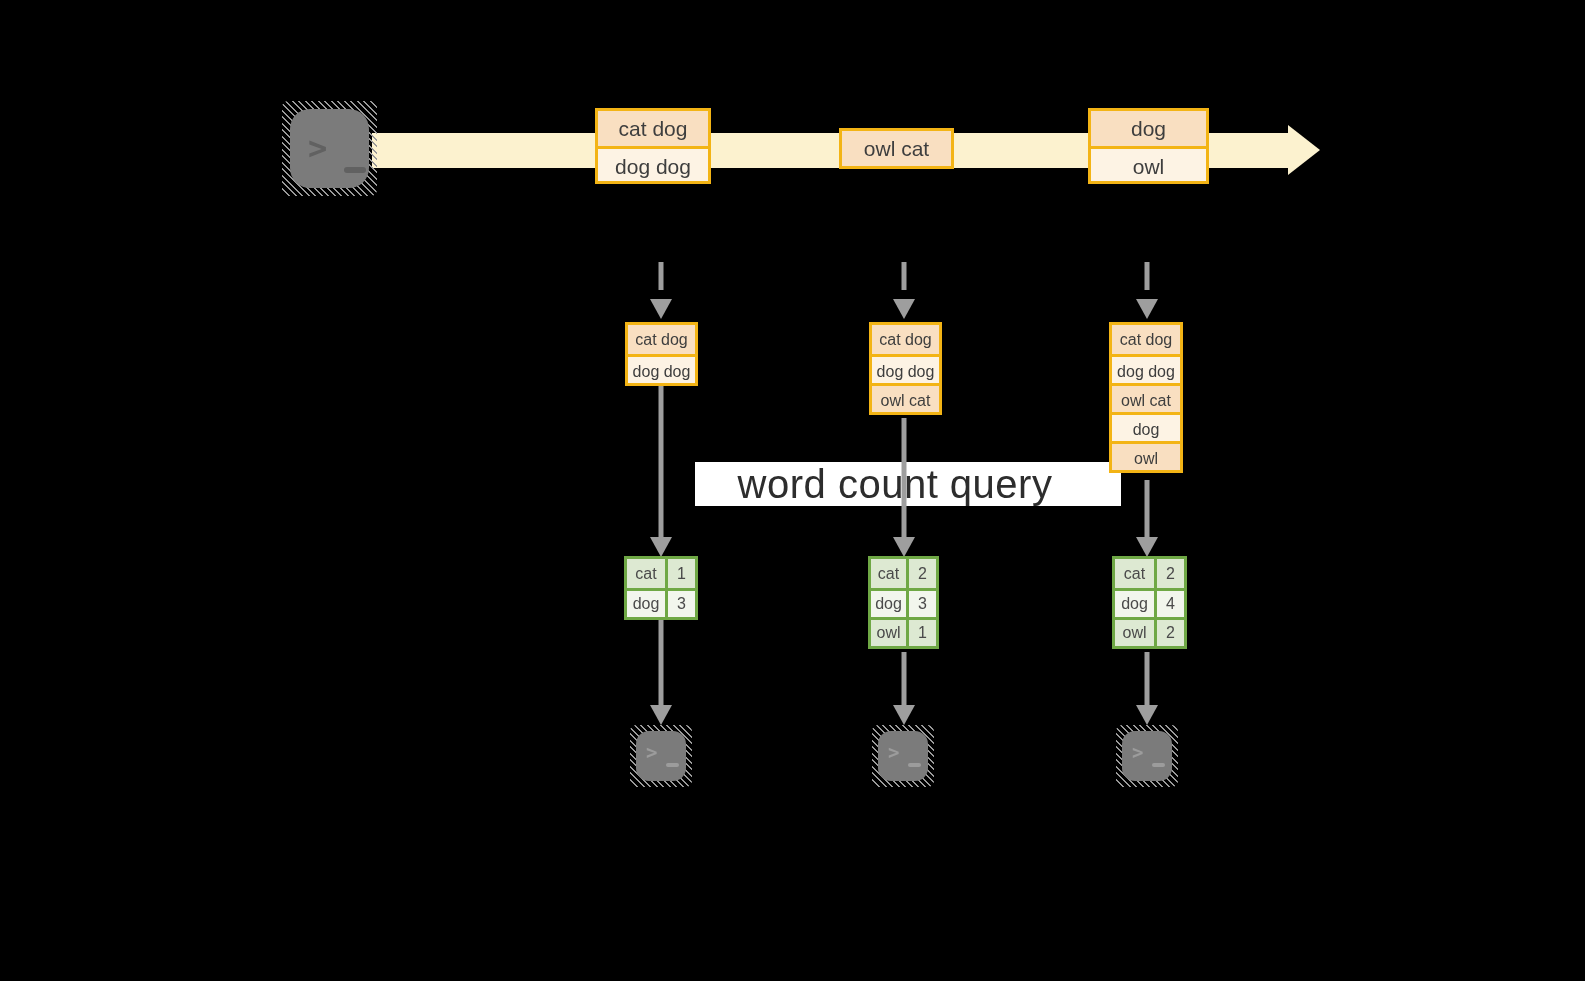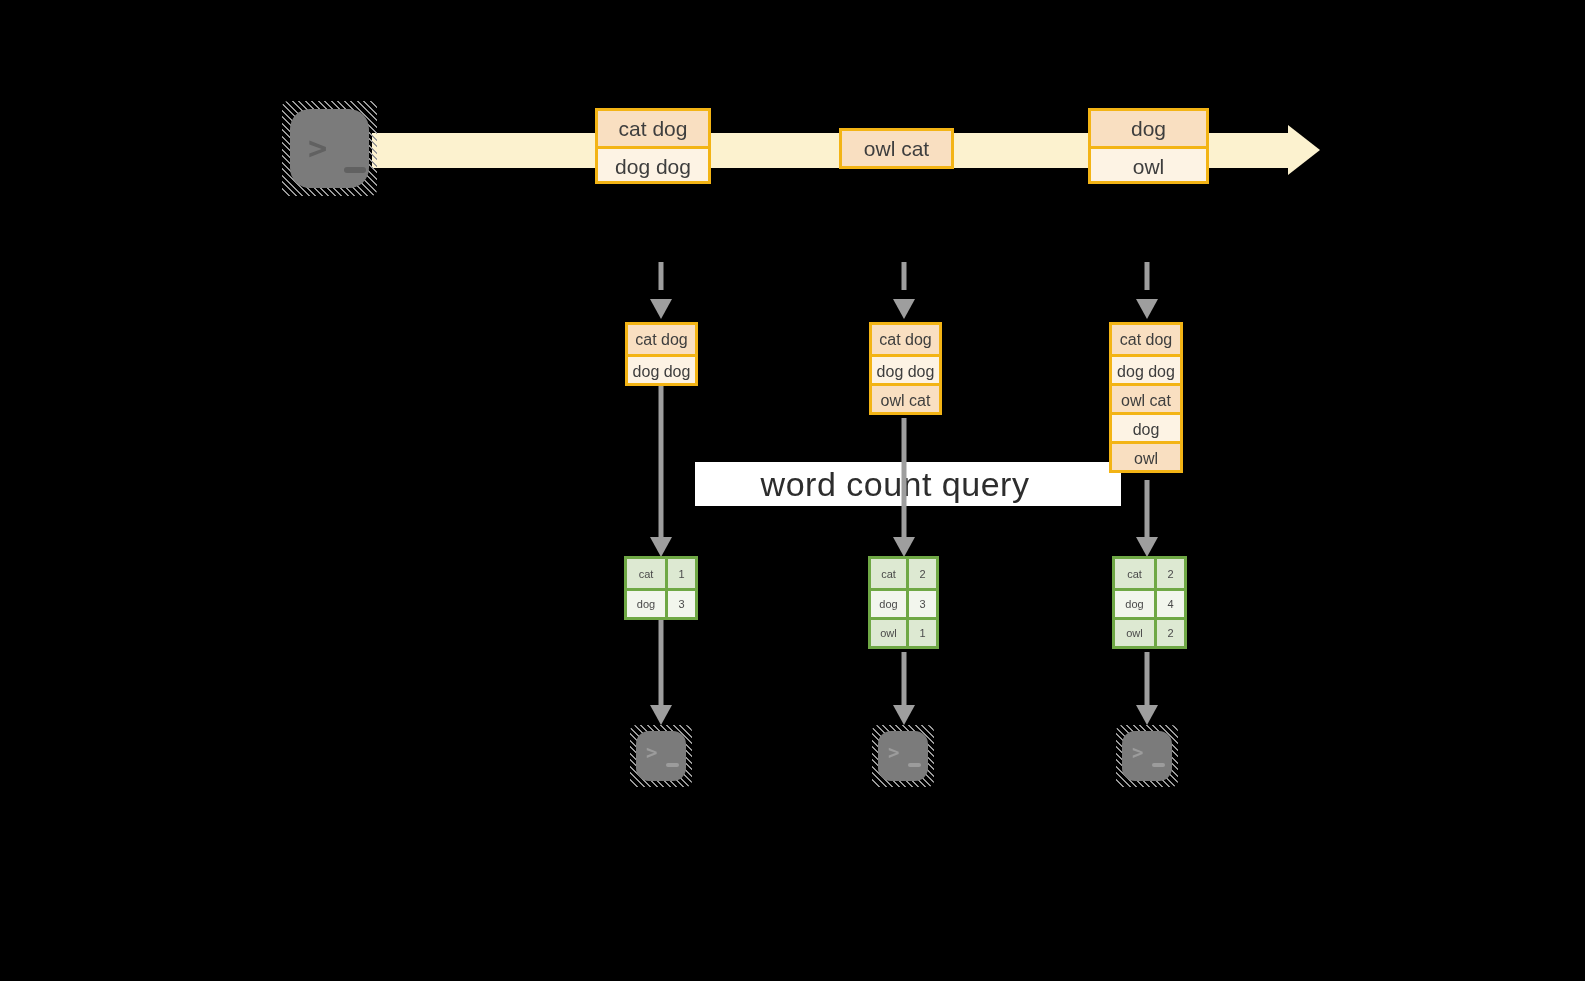--- a/index.html
+++ b/index.html
@@ -56,30 +56,30 @@
   #state2{left:869px;top:322px;width:73px;}
   #state3{left:1109px;top:322px;width:74px;}
   .srow{height:29px;line-height:29px;text-align:center;font-size:16px;color:var(--text-dark);}
   .srow + .srow{border-top:3px solid var(--box-border);}
   .state-box .srow:nth-child(odd){background:var(--box-fill-dark);}
   .state-box .srow:nth-child(even){background:var(--box-fill-light);}
 
   
   .query-band{position:absolute;left:695px;top:462px;width:426px;height:44px;background:var(--query-band-bg);z-index:1;
     display:flex;align-items:center;justify-content:center;padding-right:26px;}
-  .query-band span{font-size:34px;color:var(--query-text);letter-spacing:0.5px;white-space:nowrap;}
+  .query-band span{font-size:40px;color:var(--query-text);letter-spacing:0.5px;white-space:nowrap;}
 
   
   .count-table{position:absolute;border:3px solid var(--table-border);z-index:3;background:var(--table-fill-light);}
   #table1{left:624px;top:556px;width:74px;}
   #table2{left:868px;top:556px;width:71px;}
   #table3{left:1112px;top:556px;width:75px;}
   .count-row{display:grid;grid-template-columns:1fr 27px;height:29px;}
   .count-row + .count-row{border-top:3px solid var(--table-border);}
-  .cell{display:flex;align-items:center;justify-content:center;font-size:11px;color:#4a4a4a;}
+  .cell{display:flex;align-items:center;justify-content:center;font-size:16px;color:#4a4a4a;}
   .cell.w{border-right:3px solid var(--table-border);}
   .count-table .count-row:nth-child(odd) .cell{background:var(--table-fill-dark);}
   .count-table .count-row:nth-child(even) .cell{background:var(--table-fill-light);}
 
   
   svg.arrows{position:absolute;left:0;top:0;z-index:2;}
   .aline{stroke:var(--arrow);stroke-width:5;fill:none;}
   .adash{stroke-dasharray:28 9;}
   .ahead{fill:var(--arrow);stroke:none;}
 </style>

